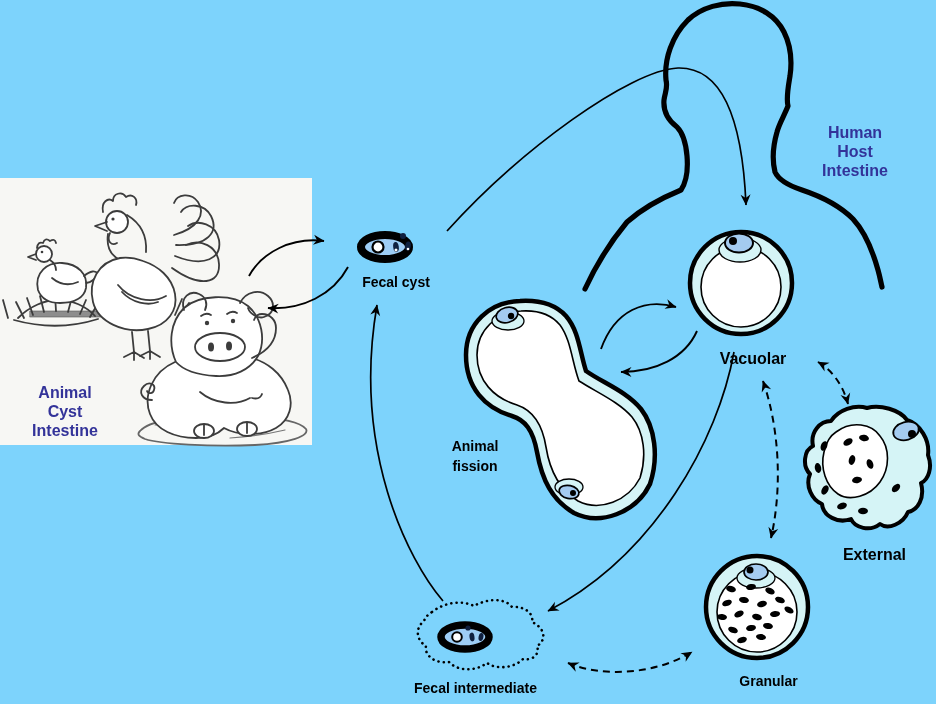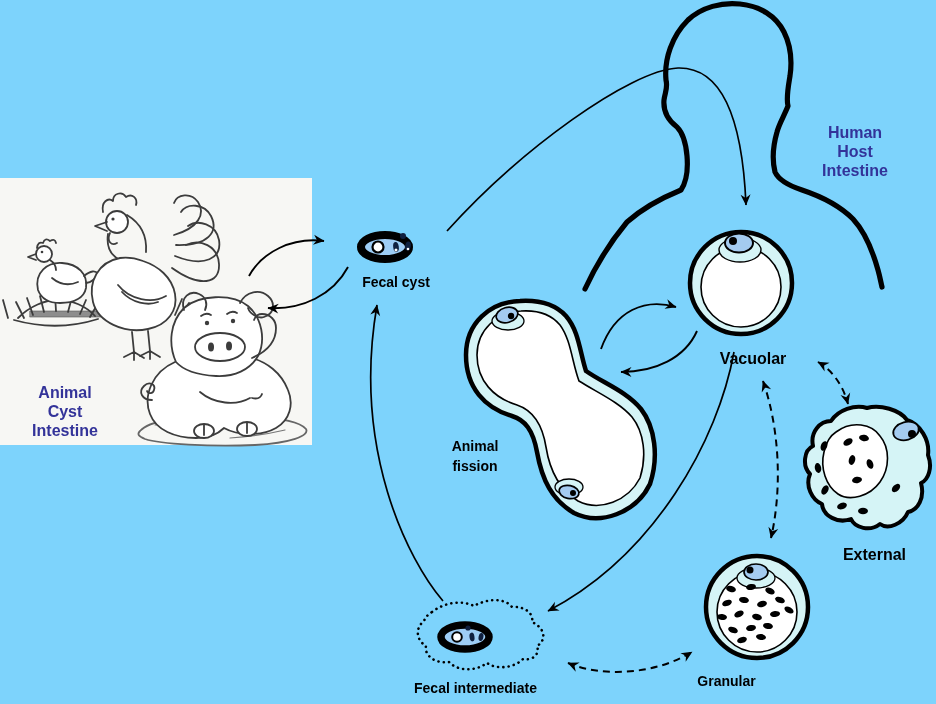--- a/index.html
+++ b/index.html
@@ -10,21 +10,21 @@
   .stage{color:#000;font-size:14px;line-height:20px;}
   .stage16{font-size:16px;}
   .host{color:#333399;font-size:16px;line-height:19px;}
   .lbl-human{left:795px;top:123px;width:120px;}
   .lbl-animal{left:14px;top:383px;width:102px;}
   .lbl-external{left:286px;top:534px;width:126px;}
   .lbl-fecal{left:340px;top:272px;width:112px;}
   .lbl-vacuolar{left:700px;top:349px;width:106px;}
   .lbl-binary{left:425px;top:436px;width:100px;}
   .lbl-amoeboid{left:822px;top:545px;width:105px;}
-  .lbl-granular{left:674px;top:671px;width:105px;}
+  .lbl-granular{left:716px;top:671px;width:105px;}
   .lbl-cystint{left:393px;top:678px;width:165px;}
 </style>
 </head>
 <body>
 
 <div class="canvas">
 
 <svg width="936" height="704" viewBox="0 0 936 704">
   <defs>
     <marker id="ah" markerUnits="userSpaceOnUse" markerWidth="16" markerHeight="14" refX="11" refY="5.5" orient="auto">

